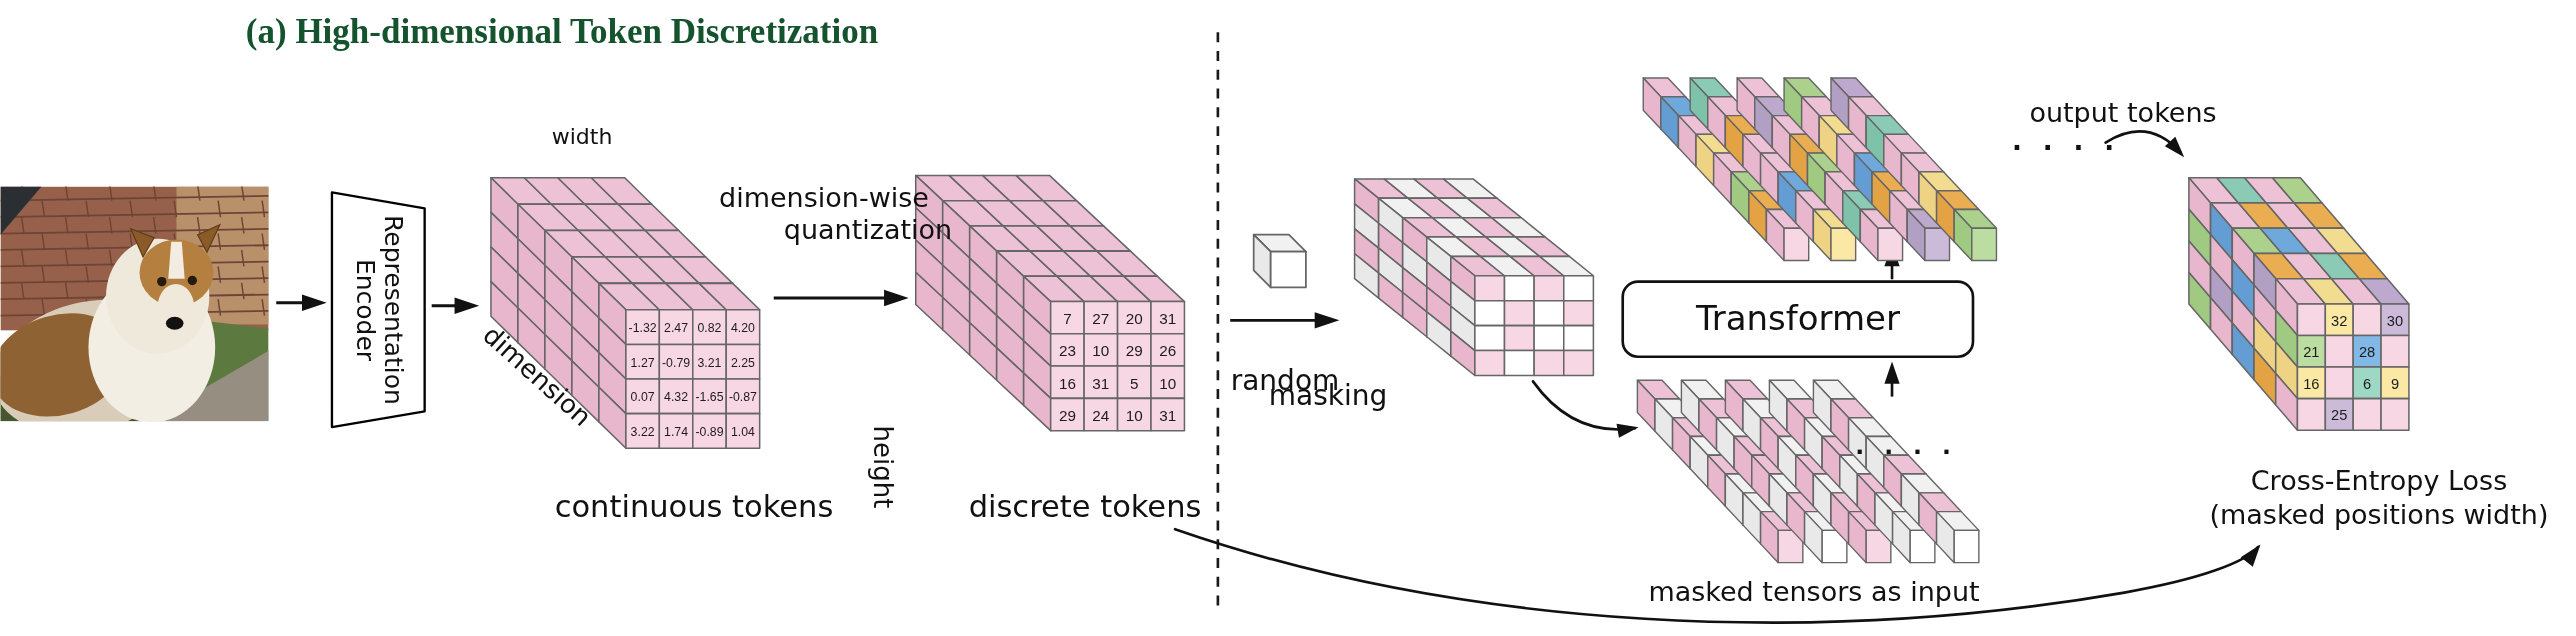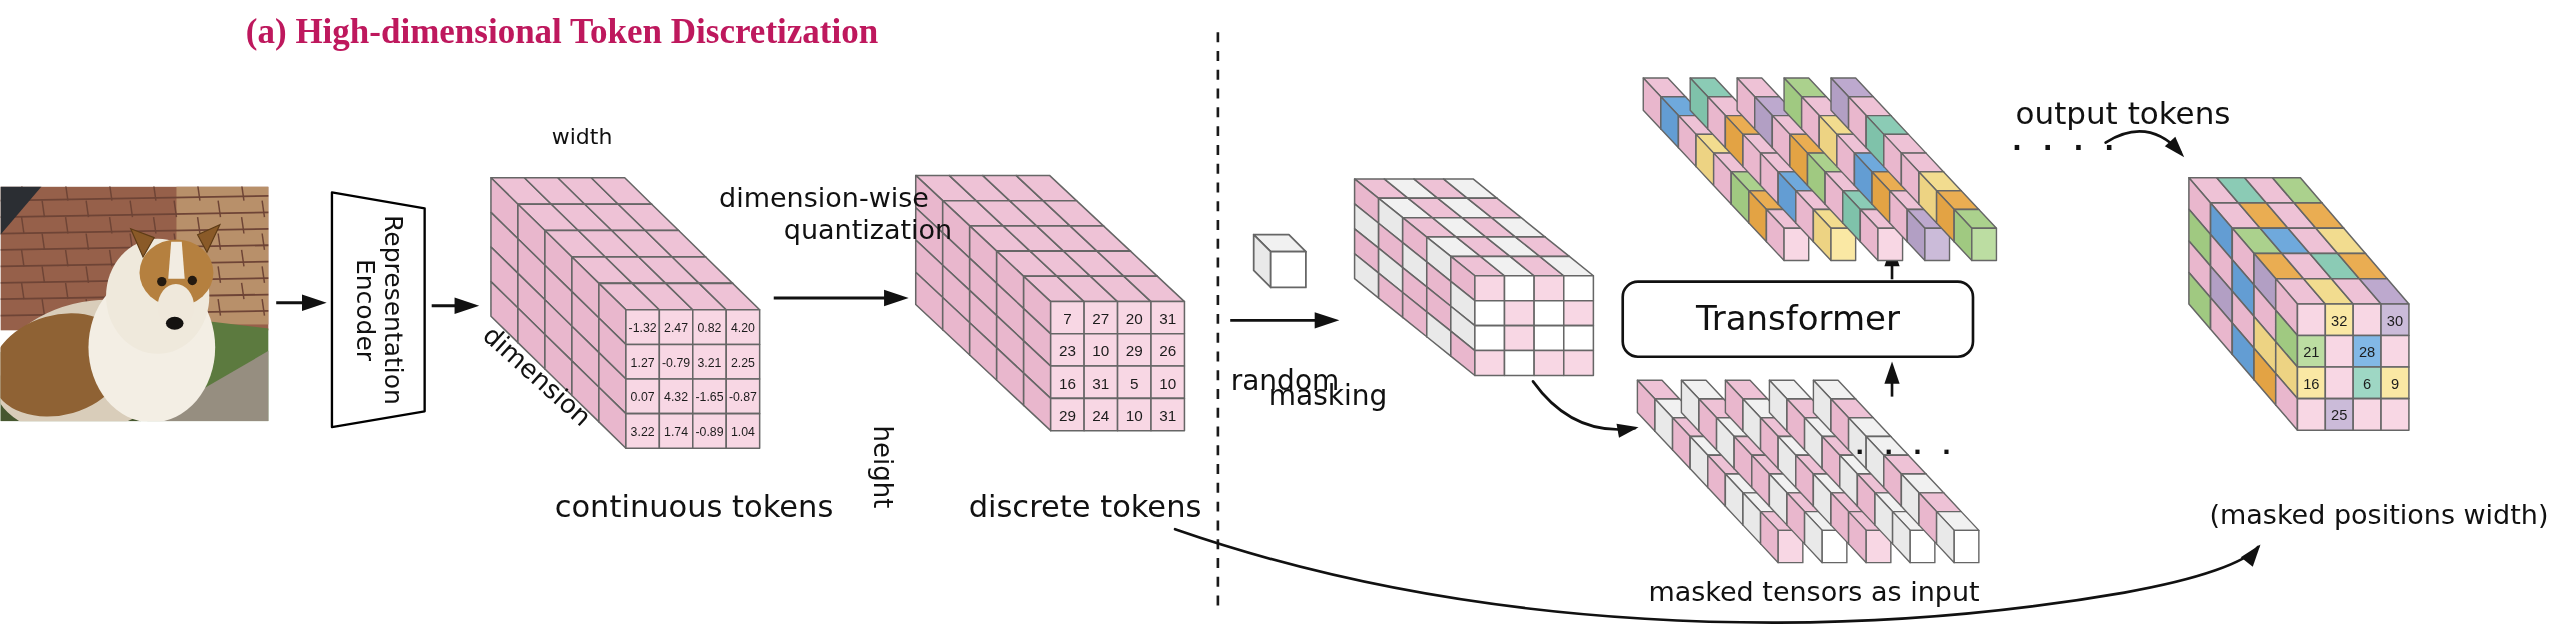--- a/index.html
+++ b/index.html
@@ -1,21 +1,21 @@
 <!DOCTYPE html>
 <html style="font-size:9.4px"><head>
 <meta charset="utf-8">
 <style>
   html,body{margin:0;padding:0;background:#fff;}
   #stage{position:relative;width:2576px;height:636px;background:#fff;overflow:hidden;
          font-family:"DejaVu Sans",sans-serif;}
   #scene{position:absolute;left:0;top:0;}
   .lbl{position:absolute;transform:translate(-50%,-50%);color:#111;white-space:nowrap;
        font-family:"DejaVu Sans",sans-serif;line-height:1.1;}
-  .title{font-family:"Liberation Serif",serif;font-weight:700;font-size:35px;color:#be185d;}
+  .title{font-family:"Liberation Serif",serif;font-weight:700;font-size:35px;color:#14532d;}
   .hand{font-weight:400;}
   .rot90{transform:translate(-50%,-50%) rotate(90deg);}
   .rotdim{transform:translate(-50%,-50%) rotate(42deg);}
   .dots{font-weight:700;letter-spacing:5.9px;}
 </style>
 </head>
 <body>
 
 <div id="stage">
 
@@ -933,24 +933,25 @@
   <div class="lbl hand" style="left:824px;top:230px;font-size:27px;margin-left:44px;">quantization</div>
 
   <div class="lbl hand" style="left:650px;top:507px;font-size:30.5px;margin-left:44px;">continuous tokens</div>
   <div class="lbl hand" style="left:1085px;top:507px;font-size:30.5px;">discrete tokens</div>
 
   <div class="lbl hand" style="left:1285px;top:357px;font-size:28px;margin-top:24px;">random</div>
   <div class="lbl hand" style="left:1287px;top:396px;font-size:28px;margin-left:41px;">masking</div>
 
   <div class="lbl hand" style="left:1798px;top:319px;font-size:34px;">Transformer</div>
 
-  <div class="lbl hand" style="left:2123px;top:113px;font-size:31px;">output tokens</div>
+  <div class="lbl hand" style="left:2123px;top:113px;font-size:27px;">output tokens</div>
   <div class="lbl hand dots" style="left:2066px;top:148px;font-size:26px;">· · · ·</div>
   <div class="lbl hand dots" style="left:1906px;top:453px;font-size:23.5px;">· · · ·</div>
 
   <div class="lbl hand" style="left:1784px;top:592px;font-size:27px;margin-left:30px;">masked tensors as input</div>
 
+  <div class="lbl hand" style="left:2379px;top:481px;font-size:27px;">Cross-Entropy Loss</div>
   <div class="lbl hand" style="left:2379px;top:515px;font-size:27px;">(masked positions width)</div>
 
   <div class="lbl hand rot90" style="left:379px;top:310px;font-size:25px;text-align:center;"><span>Representation</span><br>
        <span>Encoder</span></div>
 </div>
 
 
 </body></html>

